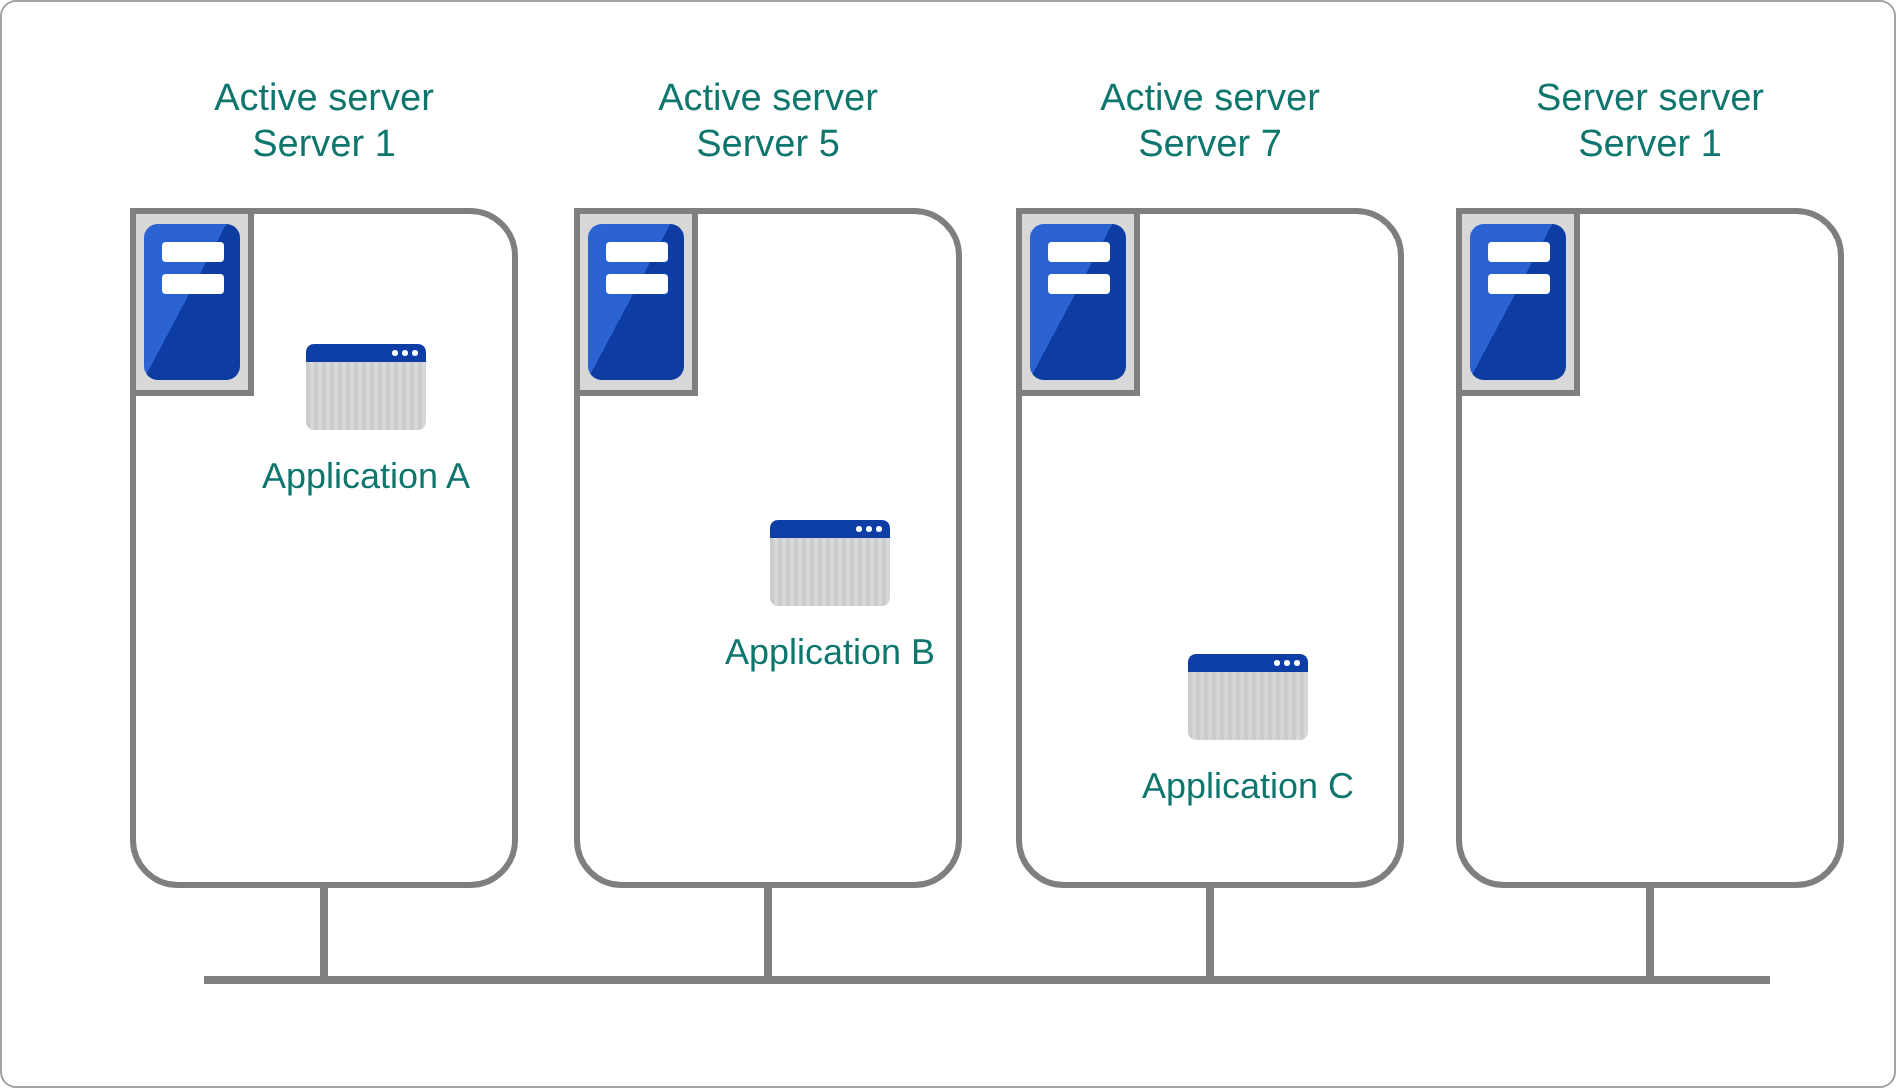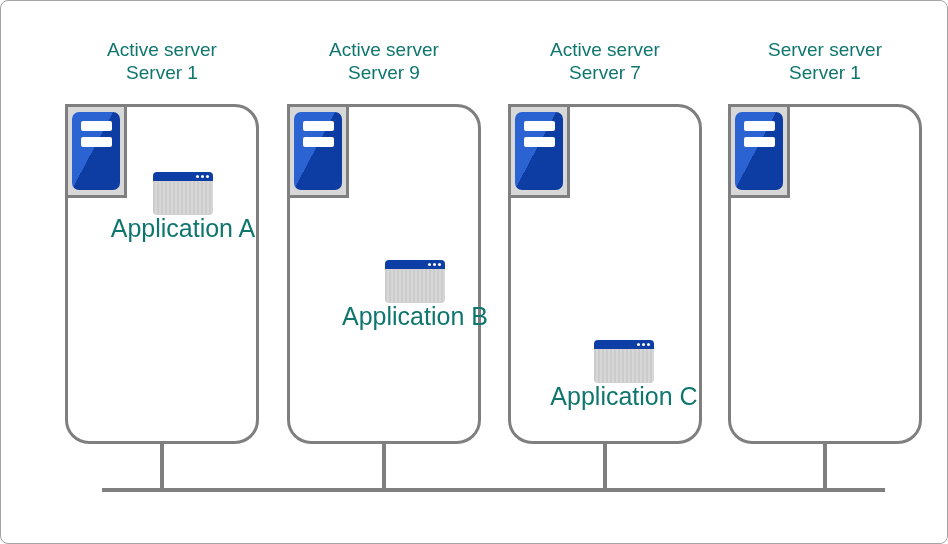--- a/index.html
+++ b/index.html
@@ -81,21 +81,21 @@
   .bar2 { top: 25px; }
 
   
   .app {
     position: absolute;
     width: 160px;
     text-align: center;
   }
   .a1 { left: 102px; top: 171px; }
   .a2 { left: 334px; top: 259px; }
-  .a3 { left: 543px; top: 339px; }
+  .a3 { left: 543px; top: 326px; }
   .app-icon {
     width: 60px;
     height: 43px;
     margin: 0 auto;
     border-radius: 4px;
     overflow: hidden;
   }
   .app-titlebar {
     position: relative;
     height: 9px;
@@ -110,22 +110,22 @@
     background: #ffffff;
   }
   .d1 { right: 14px; }
   .d2 { right: 9px; }
   .d3 { right: 4px; }
   .app-body {
     height: 34px;
     background: repeating-linear-gradient(to right, #cccccc 0px, #cccccc 2px, #d7d7d7 2px, #d7d7d7 4px);
   }
   .app-label {
-    margin-top: 2px;
-    font-size: 25px;
+    margin-top: 12px;
+    font-size: 18px;
     line-height: 22px;
     white-space: nowrap;
   }
 
   
   .conn {
     position: absolute;
     top: 441px;
     width: 4px;
     height: 48px;
@@ -148,21 +148,21 @@
 <body>
 
 <div class="frame">
 
   <div class="title t1">
     <div>Active server</div>
     <div>Server 1</div>
   </div>
   <div class="title t2">
     <div>Active server</div>
-    <div>Server 9</div>
+    <div>Server 5</div>
   </div>
   <div class="title t3">
     <div>Active server</div>
     <div>Server 7</div>
   </div>
   <div class="title t4">
     <div>Server server</div>
     <div>Server 1</div>
   </div>
 

